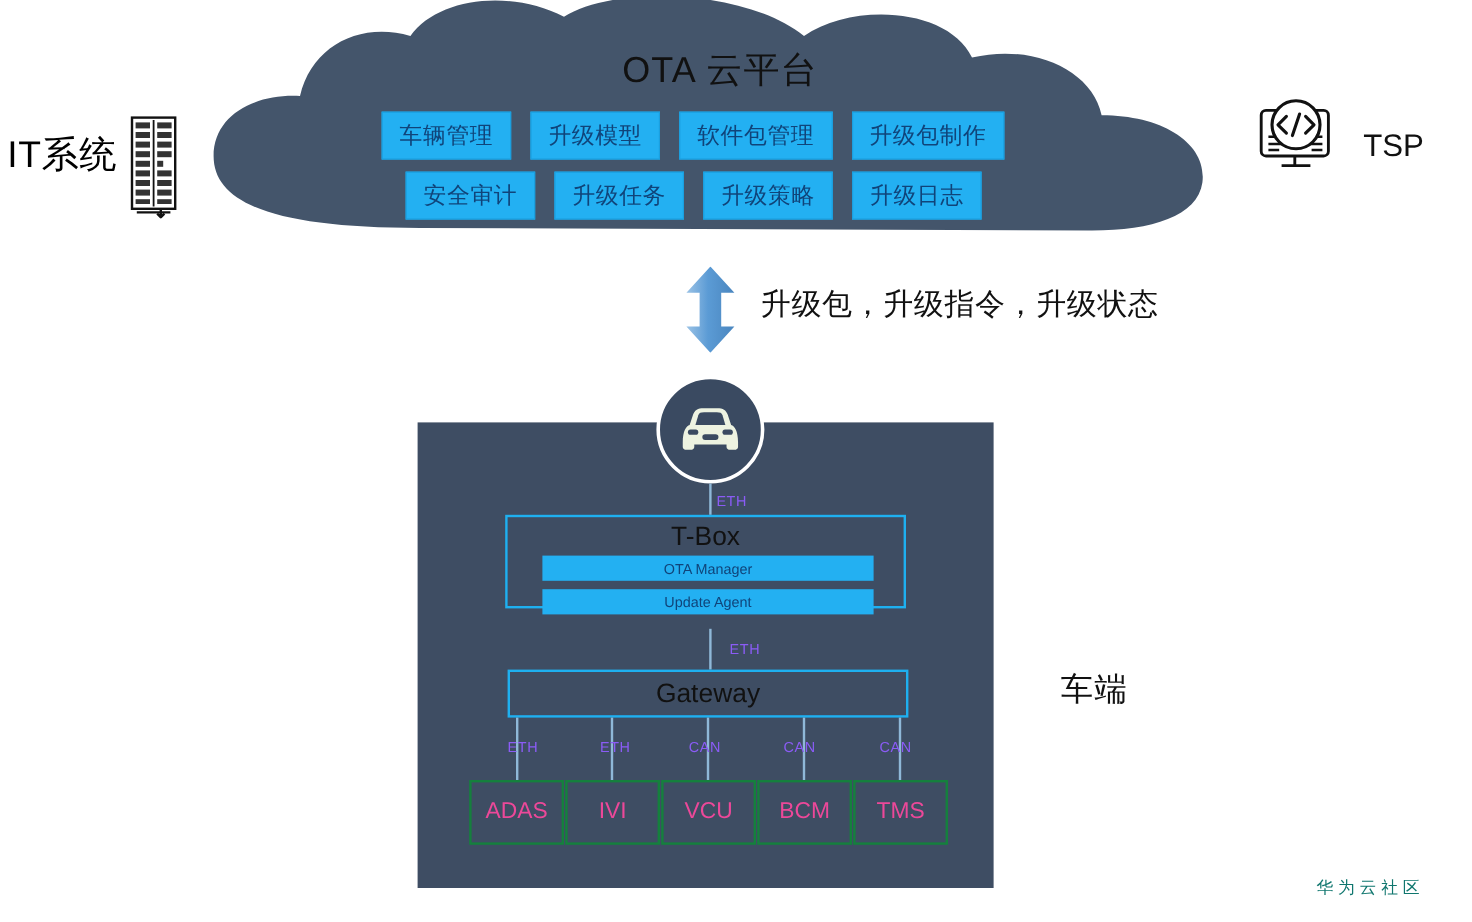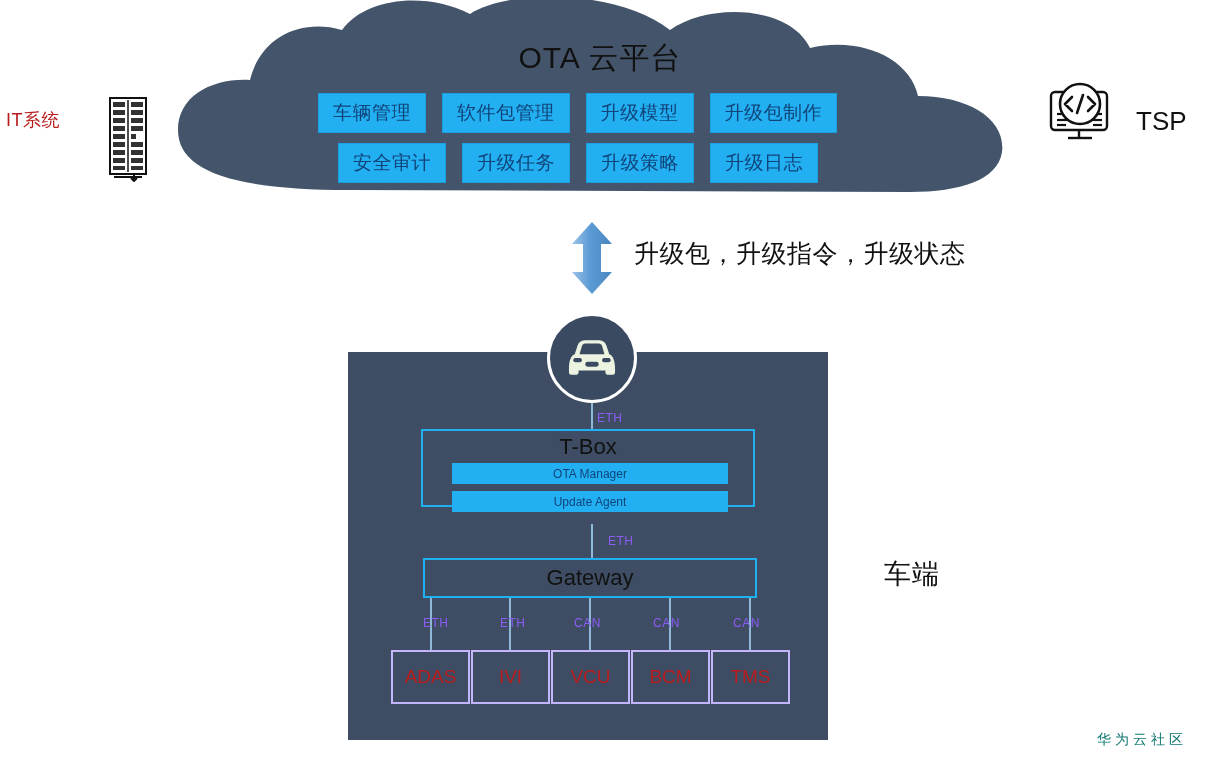--- a/index.html
+++ b/index.html
@@ -11,21 +11,21 @@
     overflow: hidden;
   }
   #stage { position: relative; width: 1227px; height: 768px; background:#fff; }
 
   
   .abs { position: absolute; }
 
   
   #it-label {
     left: 6px; top: 108px; width: 110px;
-    font-size: 18px; color: #b91c1c; letter-spacing: .5px;
+    font-size: 31px; color: #000000; letter-spacing: .5px;
     text-align: left;
   }
   #it-icon { left: 108px; top: 96px; width: 40px; height: 86px; }
 
   
   #tsp-icon { left: 1048px; top: 82px; width: 76px; height: 66px; }
   #tsp-label {
     left: 1136px; top: 106px; font-size: 26px; color: #111;
   }
 
@@ -103,23 +103,23 @@
     display: flex; align-items: center; justify-content: center;
     color: #111; font-size: 22px;
   }
 
   
   #ecu-row {
     left: 391px; top: 650px; display: flex; gap: 0px;
   }
   .ecu-box {
     width: 79px; height: 54px;
-    border: 2px solid #c4b5fd;
-    display: flex; align-items: center; justify-content: center;
-    color: #b91c1c; font-size: 19px;
+    border: 2px solid #15803d;
+    display: flex; align-items: center; justify-content: center;
+    color: #ec4899; font-size: 19px;
     margin-right: 1px;
   }
 
   
   .vline { background: #8fb8d8; width: 2px; }
   .link-label {
     color: #8b5cf6; font-size: 12px; letter-spacing: .5px;
     white-space: nowrap;
   }
 
@@ -194,22 +194,22 @@
                C 560,2 640,6 660,48
                C 710,36 760,58 768,96
                C 820,96 856,120 852,152
                C 848,180 810,192 760,192
                Z" fill="#44556b"></path>
     </svg>
     <div id="cloud-title">OTA 云平台</div>
 
     <div class="cloud-row" id="cloud-row-1">
       <div class="cloud-box">车辆管理</div>
+      <div class="cloud-box">升级模型</div>
       <div class="cloud-box">软件包管理</div>
-      <div class="cloud-box">升级模型</div>
       <div class="cloud-box">升级包制作</div>
     </div>
 
     <div class="cloud-row" id="cloud-row-2">
       <div class="cloud-box">安全审计</div>
       <div class="cloud-box">升级任务</div>
       <div class="cloud-box">升级策略</div>
       <div class="cloud-box">升级日志</div>
     </div>
   </div>

